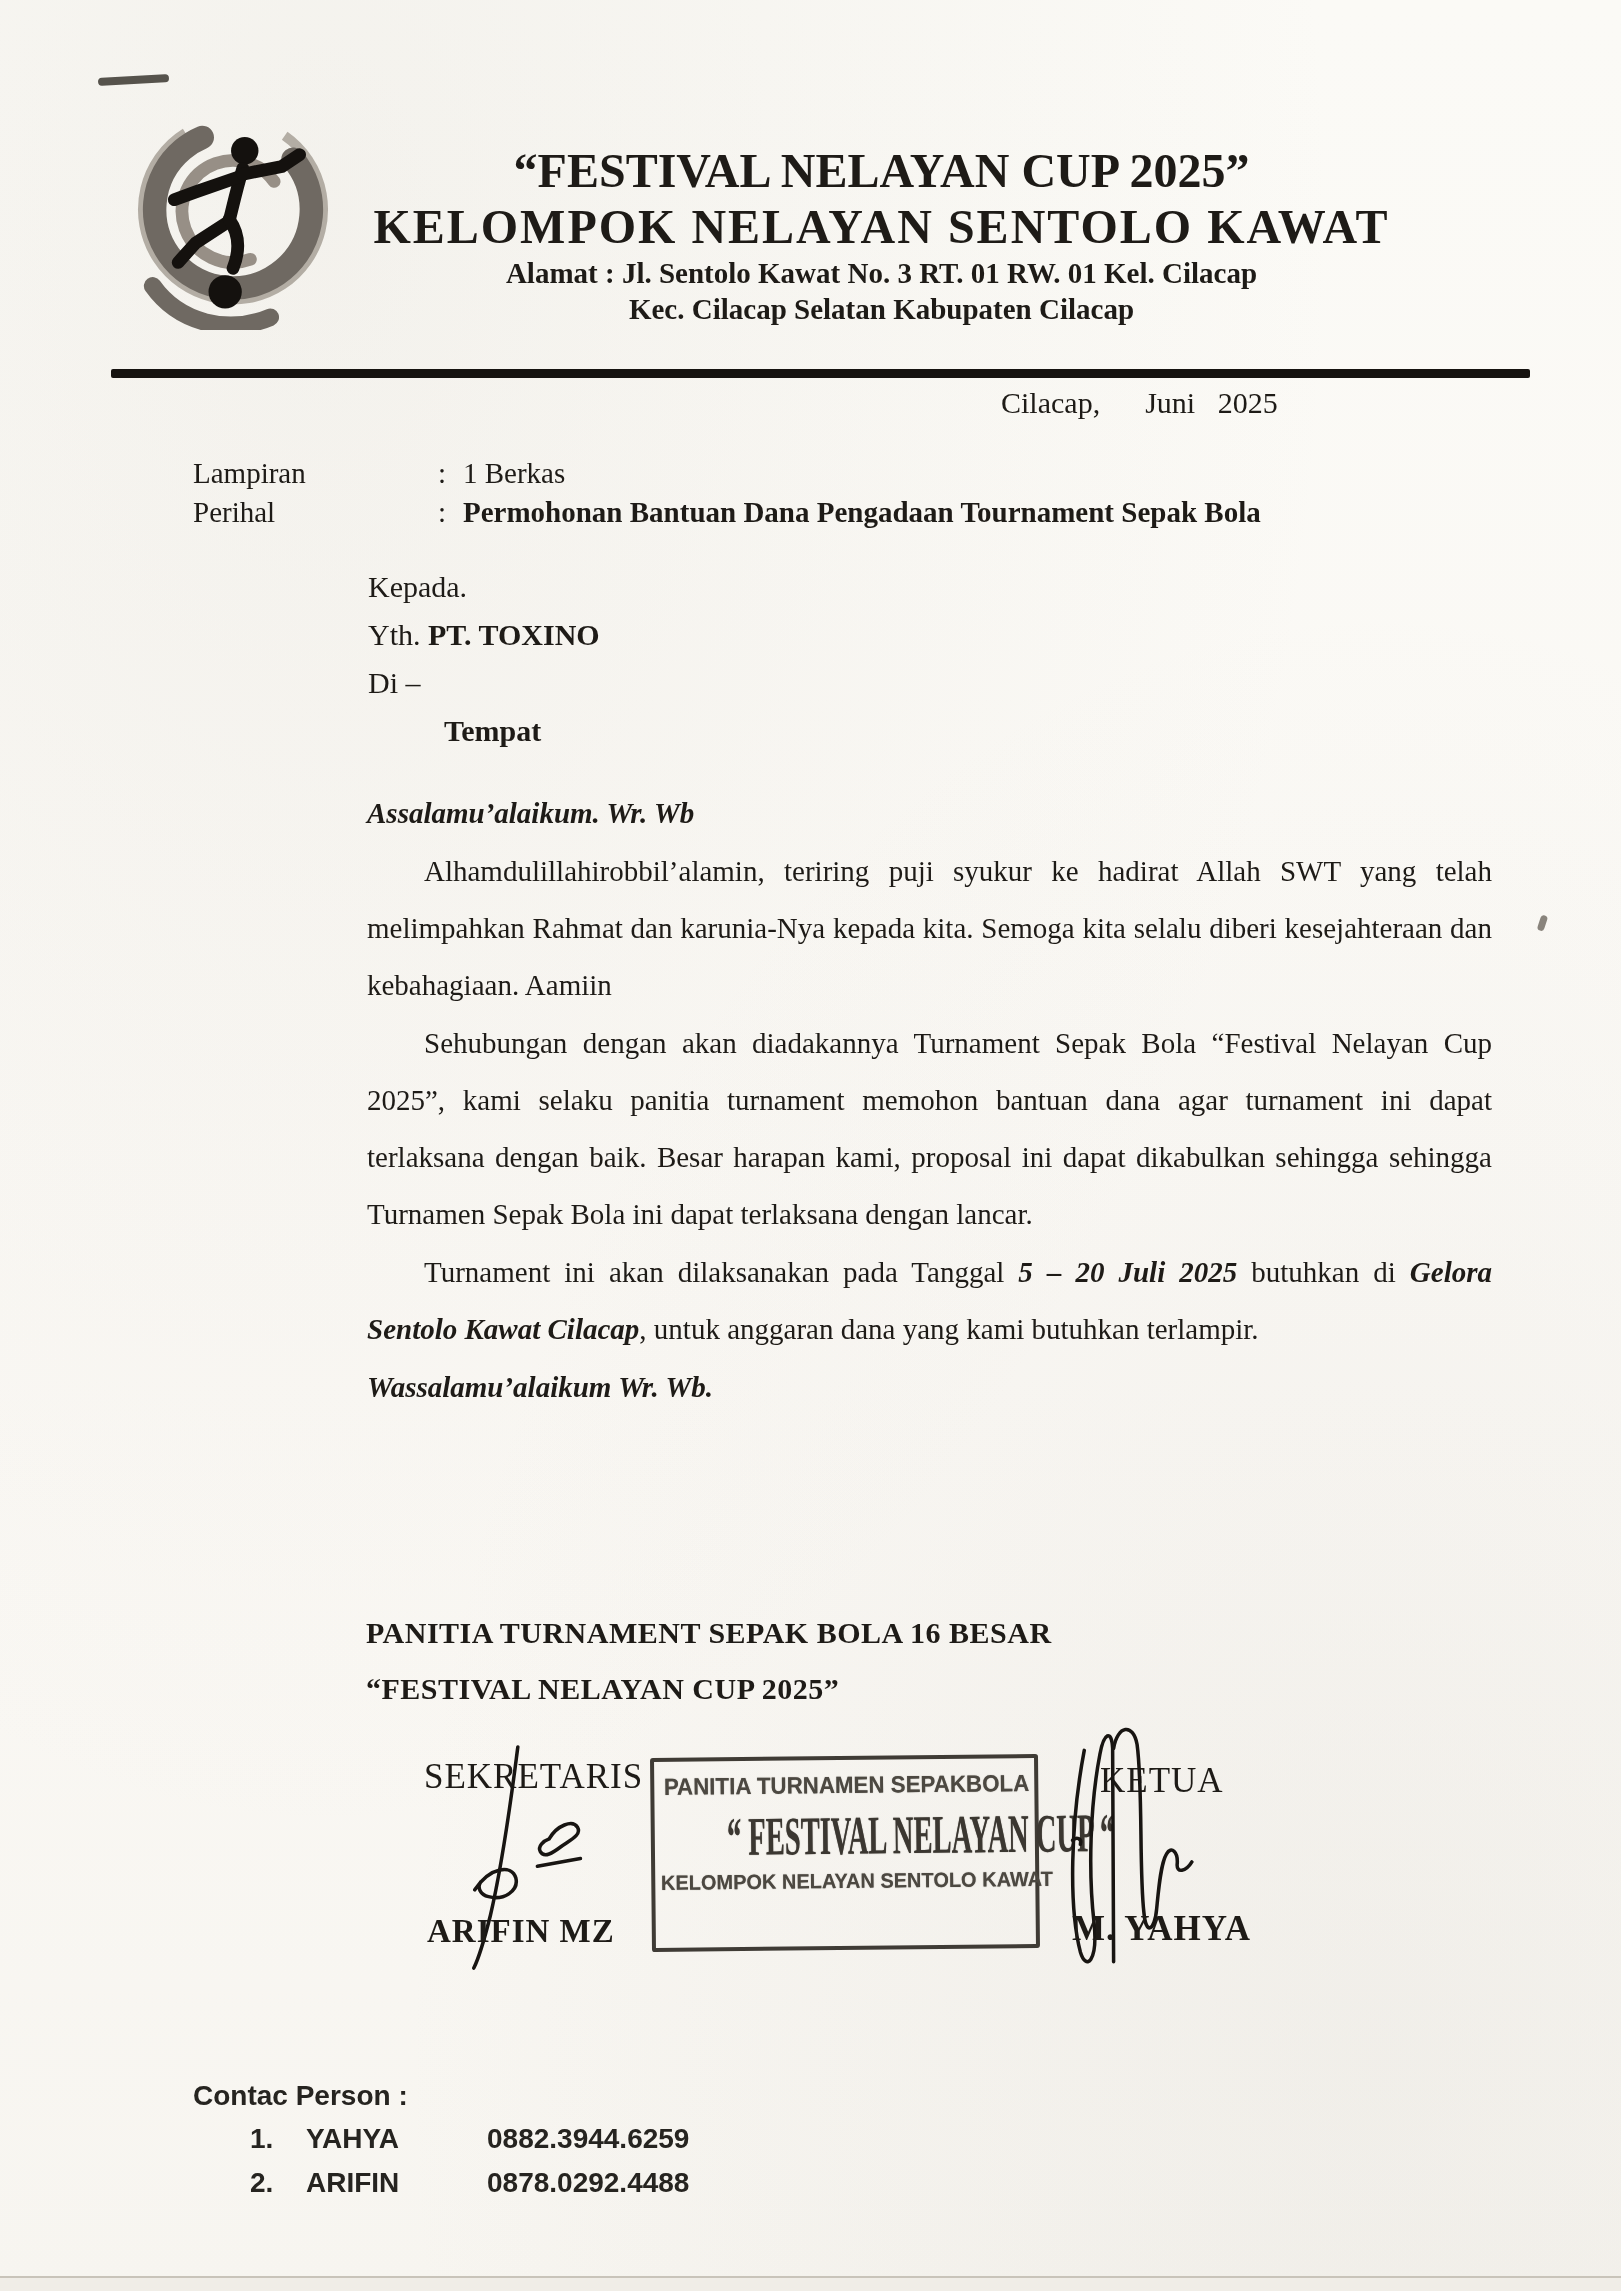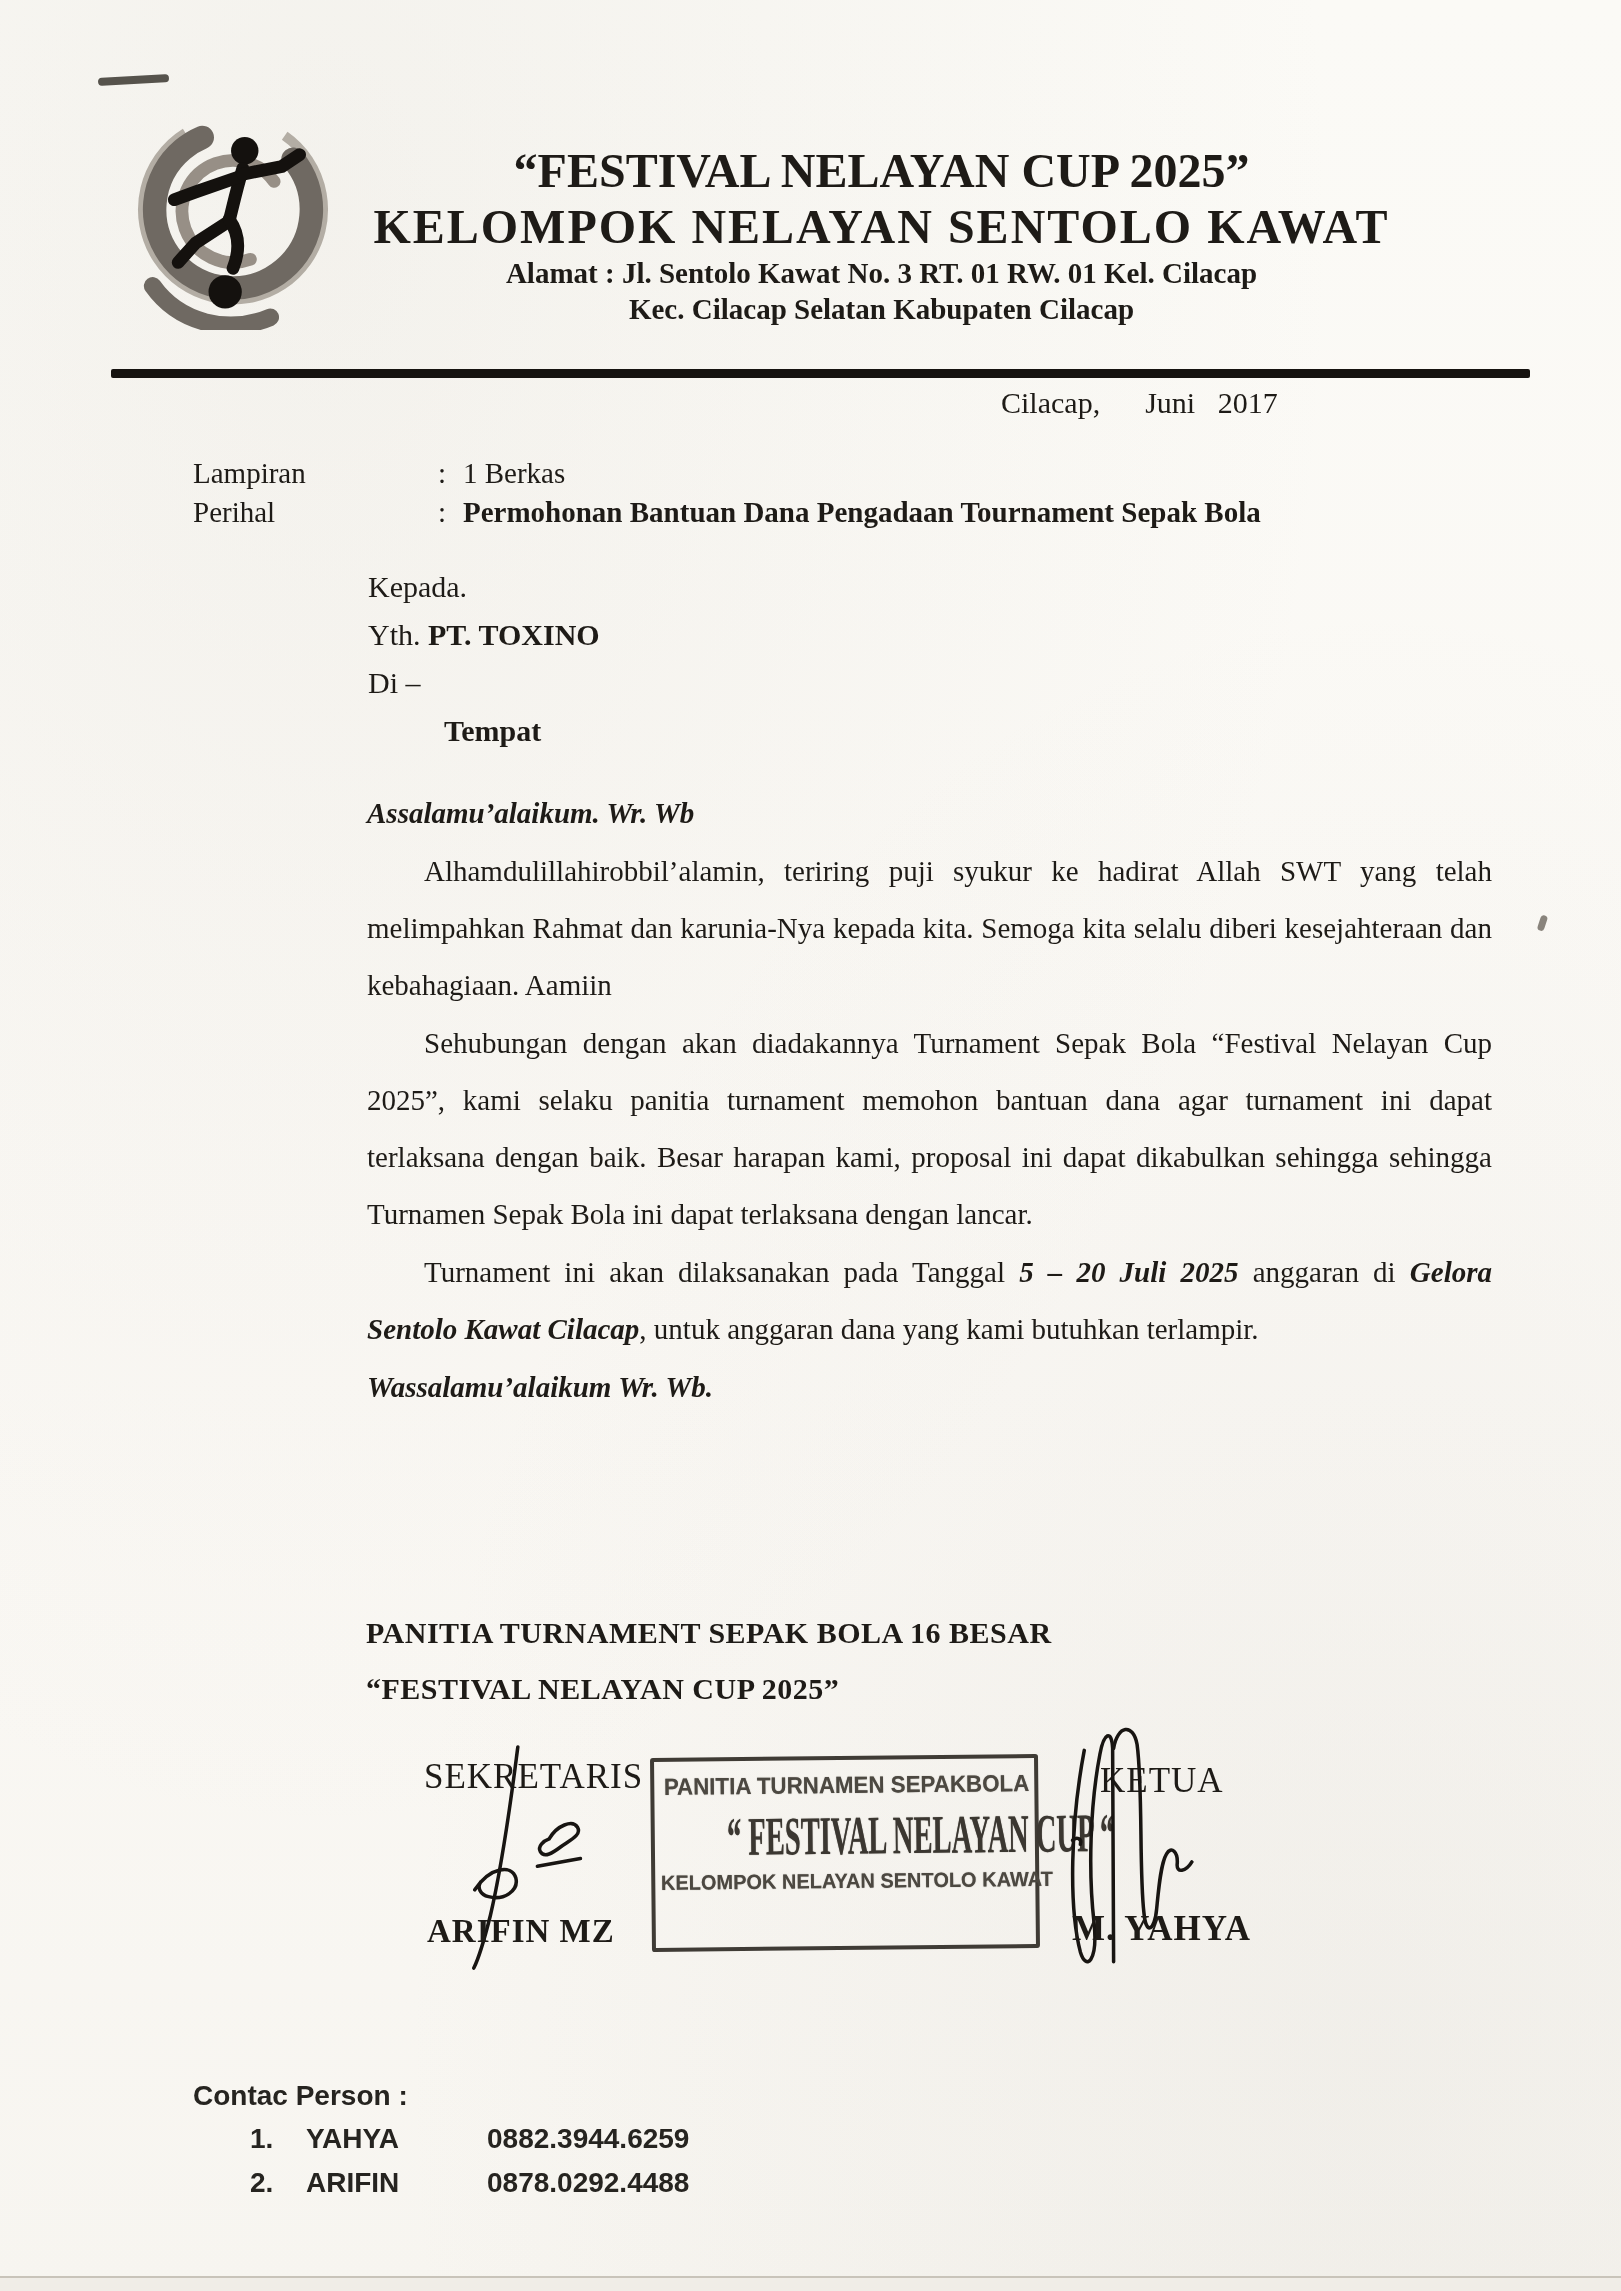--- a/index.html
+++ b/index.html
@@ -91,21 +91,21 @@
   </div>
 
   <div class="abs letterhead-text">
     <div class="lh2">“FESTIVAL NELAYAN CUP 2025”</div>
     <div class="lh3">KELOMPOK NELAYAN SENTOLO KAWAT</div>
     <div class="lh-addr">Alamat : Jl. Sentolo Kawat No. 3 RT. 01 RW. 01 Kel. Cilacap</div>
     <div class="lh-addr">Kec. Cilacap Selatan Kabupaten Cilacap</div>
   </div>
   <div class="abs rule"></div>
 
-  <div class="abs dateline" style="left:1001px;">Cilacap,      Juni   2017</div>
+  <div class="abs dateline" style="left:1001px;">Cilacap,      Juni   2025</div>
 
   <div>
     <div class="abs meta-label" style="top:457px;">Lampiran</div>
     <div class="abs meta-colon" style="top:457px;">:</div>
     <div class="abs meta-value" style="top:457px;">1 Berkas</div>
     <div class="abs meta-label" style="top:496px;">Perihal</div>
     <div class="abs meta-colon" style="top:496px;">:</div>
     <div class="abs meta-value bold" style="top:496px;">Permohonan Bantuan Dana Pengadaan Tournament Sepak Bola</div>
   </div>
 
@@ -113,21 +113,21 @@
     <div>Kepada.</div>
     <div><span>Yth. </span><span class="bold">PT. TOXINO</span></div>
     <div>Di –</div>
     <div class="bold" style="padding-left:76px;">Tempat</div>
   </div>
 
   <div class="abs body-block">
     <p class="bolditalic">Assalamu’alaikum. Wr. Wb</p>
     <p class="indent">Alhamdulillahirobbil’alamin, teriring puji syukur ke hadirat Allah SWT yang telah melimpahkan Rahmat dan karunia-Nya kepada kita. Semoga kita selalu diberi kesejahteraan dan kebahagiaan. Aamiin</p>
     <p class="indent">Sehubungan dengan akan diadakannya Turnament Sepak Bola “Festival Nelayan Cup 2025”,  kami selaku panitia turnament memohon bantuan dana agar turnament ini dapat terlaksana dengan baik. Besar harapan kami, proposal ini dapat dikabulkan sehingga  sehingga Turnamen  Sepak Bola ini dapat terlaksana dengan lancar.</p>
-    <p class="indent"><span>Turnament ini akan dilaksanakan pada Tanggal </span><span class="bolditalic">5 – 20 Juli 2025</span><span> anggaran di </span><span class="bolditalic">Gelora Sentolo Kawat Cilacap</span><span>, untuk anggaran dana yang kami butuhkan terlampir.</span></p>
+    <p class="indent"><span>Turnament ini akan dilaksanakan pada Tanggal </span><span class="bolditalic">5 – 20 Juli 2025</span><span> butuhkan di </span><span class="bolditalic">Gelora Sentolo Kawat Cilacap</span><span>, untuk anggaran dana yang kami butuhkan terlampir.</span></p>
     <p class="bolditalic">Wassalamu’alaikum Wr. Wb.</p>
   </div>
 
   <div class="abs committee">
     <div>PANITIA TURNAMENT SEPAK BOLA 16 BESAR</div>
     <div>“FESTIVAL NELAYAN CUP 2025”</div>
   </div>
 
   <div class="abs role" style="left:424px;top:1757px;">SEKRETARIS</div>
   <div class="abs role" style="left:1100px;top:1761px;">KETUA</div>

